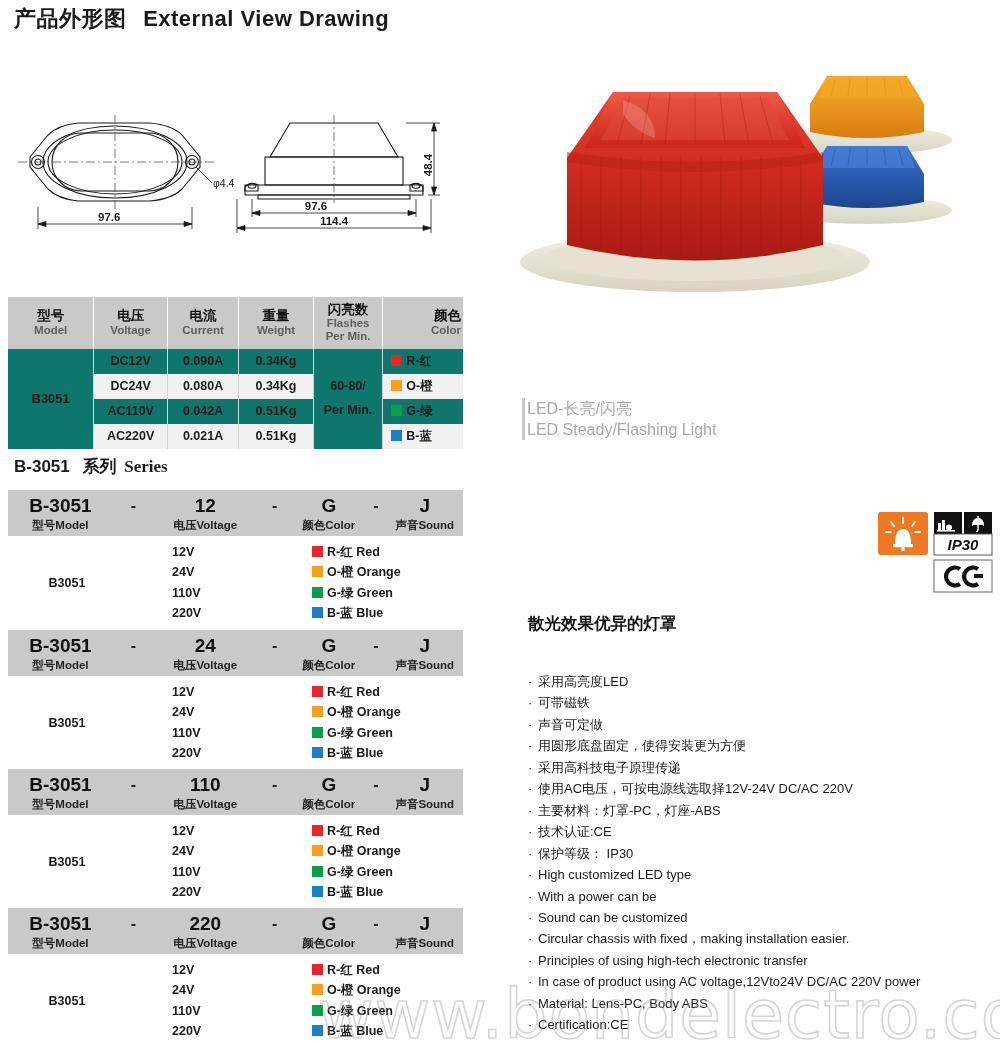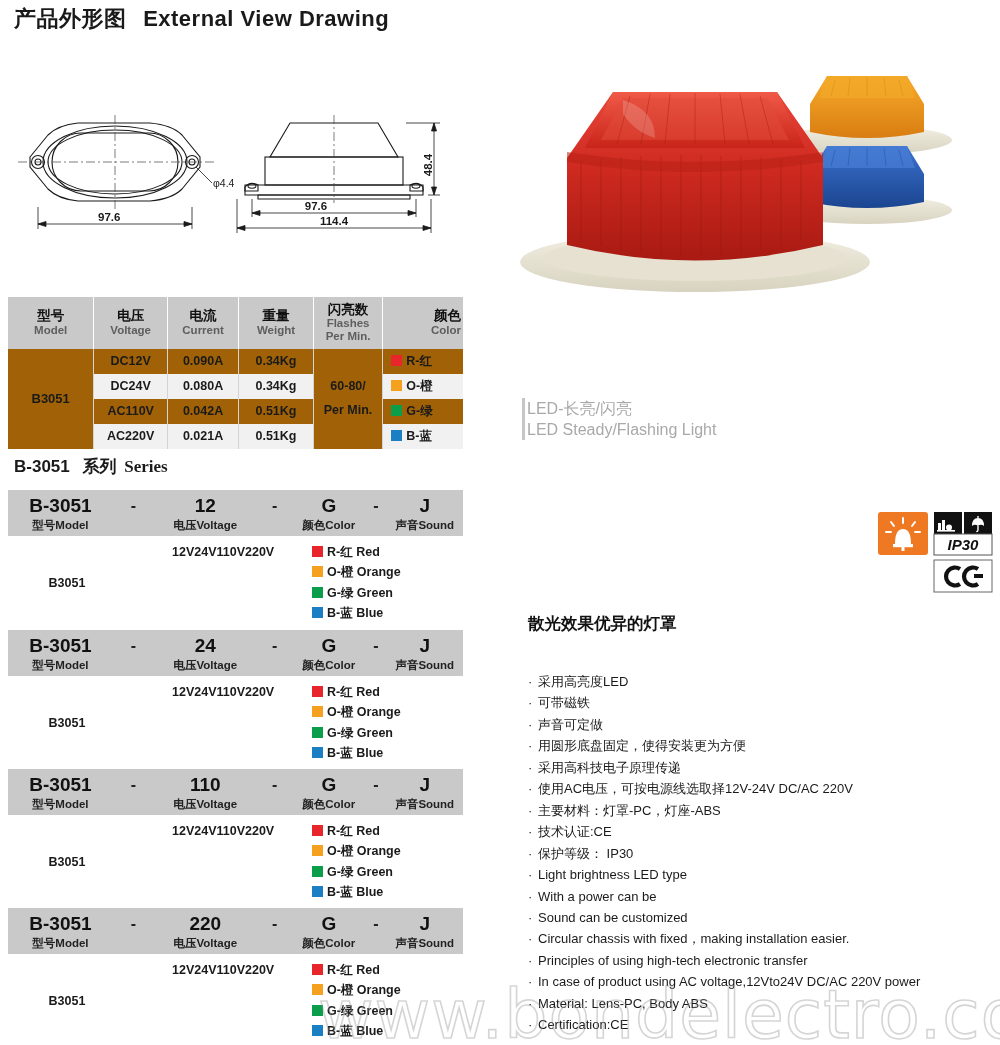--- a/index.html
+++ b/index.html
@@ -25,21 +25,21 @@
   .spec-table th{
     background:#c9c9c9;color:#333;font-weight:bold;
     padding:5px 2px 6px;line-height:1.12;vertical-align:middle;
     border-right:1px solid #ffffff;
   }
   .spec-table th:last-child{border-right:none;text-align:right;}
   .spec-table th .cn{display:block;font-size:13.5px;color:#111;}
   .spec-table th .en{display:block;font-size:11.5px;color:#5e5e5e;font-weight:bold;}
   .spec-table td{
     padding:4px 2px;text-align:center;font-weight:bold;font-size:12.5px;
-    border-right:1px solid #d4d4d4;background:#a16207;
+    border-right:1px solid #d4d4d4;background:#0f766e;
   }
   .spec-table td:last-child{border-right:none;}
   .spec-table tr.alt td{background:#f1f1f1;}
   .spec-table td.model{font-size:13px;border-right:1px solid #d4d4d4;}
   .spec-table td.flash{font-size:12.5px;line-height:1.9;}
   .spec-table td.colorcell{text-align:left;padding-left:8px;white-space:nowrap;}
   .sw{display:inline-block;width:11px;height:11px;margin-right:4px;
       position:relative;top:1px;}
   
   .series-title{
@@ -55,21 +55,21 @@
           padding-bottom:3px;}
   .sh-col .code{font-size:19px;font-weight:bold;line-height:1.05;color:#111;}
   .sh-col .lbl{font-size:11.5px;font-weight:bold;color:#222;margin-top:2px;}
   .sh-dash{font-size:16px;font-weight:bold;color:#222;
            display:flex;align-items:center;justify-content:center;
            height:46px;padding-bottom:15px;box-sizing:border-box;}
   .series-body{display:flex;background:#fff;padding:6px 0 7px;
                border-bottom:1px solid #d8d8d8;}
   .sb-model{display:flex;align-items:center;justify-content:center;
             font-size:12.5px;font-weight:bold;}
-  .sb-volts{display:flex;flex-direction:row;}
+  .sb-volts{display:flex;flex-direction:column;}
   .sb-volts span{font-size:12.5px;font-weight:bold;line-height:20.3px;}
   .sb-colors{display:flex;flex-direction:column;}
   .sb-colors span{font-size:12.5px;font-weight:bold;line-height:20.3px;white-space:nowrap;}
   .sb-sound{flex:1;}
   
   .photo-area{position:absolute;left:505px;top:40px;width:495px;height:300px;}
   .led-caption{
     position:absolute;left:522px;top:398px;
     border-left:3px solid #c6c6c6;padding-left:2px;
     color:#a9a9a9;font-size:16px;line-height:1.32;
@@ -604,21 +604,21 @@
     <div class="bullet-row">
       <span class="dot">·</span>
       <span class="txt">技术认证:CE</span>
     </div>
     <div class="bullet-row">
       <span class="dot">·</span>
       <span class="txt">保护等级： IP30</span>
     </div>
     <div class="bullet-row">
       <span class="dot">·</span>
-      <span class="txt">Light brightness LED type</span>
+      <span class="txt">High customized LED type</span>
     </div>
     <div class="bullet-row">
       <span class="dot">·</span>
       <span class="txt">With a power can be</span>
     </div>
     <div class="bullet-row">
       <span class="dot">·</span>
       <span class="txt">Sound can be customized</span>
     </div>
     <div class="bullet-row">

